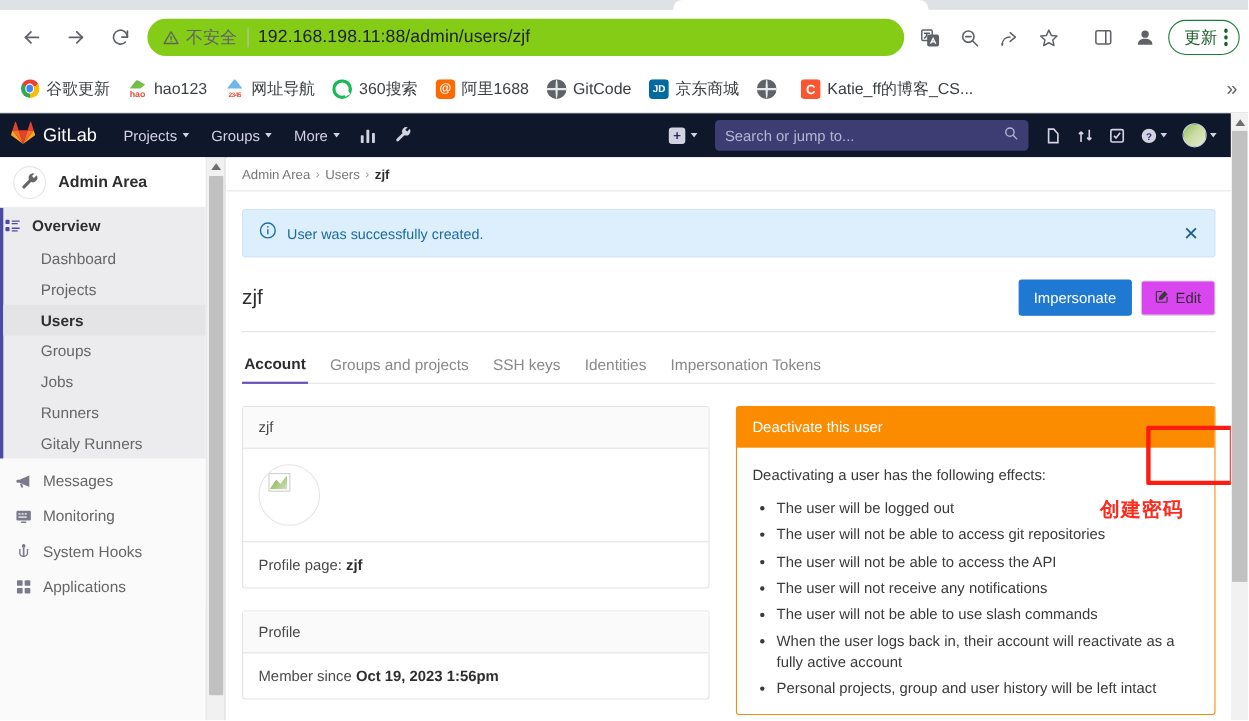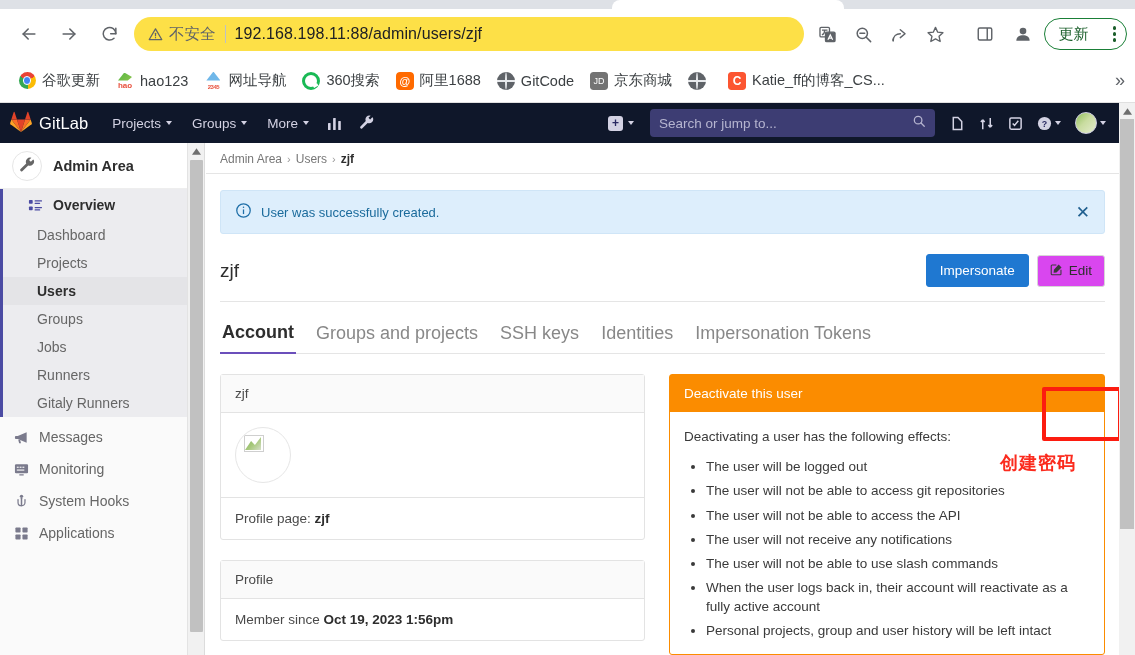--- a/index.html
+++ b/index.html
@@ -29,35 +29,35 @@
   }
   .nav-btn {
     width:34px; height:34px; margin-left:6px;
     display:flex; align-items:center; justify-content:center;
     border-radius:50%; color:#5f6368; cursor:pointer;
   }
   .nav-btn.first { margin-left:12px; }
   .nav-btn svg { display:block; }
   .omnibox {
     flex:1; height:34px; margin-left:8px; margin-right:6px;
-    background:#fde047; border-radius:18px;
+    background:#84cc16; border-radius:18px;
     display:flex; align-items:center; padding:0 14px;
     min-width:0;
   }
   .omni-warn-icon { color:#5f6368; display:flex; align-items:center; margin-right:6px; }
   .omni-warn-text { font-size:15.5px; color:#5f6368; white-space:nowrap; }
   .omni-sep { width:1px; height:18px; background:#bdc1c6; margin:0 9px; }
   .omni-url { font-size:16px; color:#202124; white-space:nowrap; overflow:hidden; text-overflow:ellipsis; letter-spacing:0.1px; }
   .tool-icons { display:flex; align-items:center; padding-right:4px; }
   .tool-icon { width:30px; height:30px; margin:0 3px; display:flex; align-items:center; justify-content:center; color:#5f6368; cursor:pointer; }
   .sidepanel-icon { width:34px; height:34px; margin-left:10px; display:flex;align-items:center;justify-content:center;color:#5f6368;cursor:pointer;}
   .profile-icon { width:30px;height:30px;margin:0 6px;display:flex;align-items:center;justify-content:center;color:#5f6368;cursor:pointer;}
   .update-btn {
     height:32px; border:1px solid #1a7f37; border-radius:16px;
-    display:flex; align-items:center; gap:24px; padding:0 10px 0 14px;
+    display:flex; align-items:center; gap:6px; padding:0 10px 0 14px;
     margin-right:8px; cursor:pointer;
   }
   .update-btn .label { font-size:15px; color:#1a5e2a; white-space:nowrap; }
   .kebab { display:flex; flex-direction:column; gap:2.5px; align-items:center; }
   .kebab i { width:3.5px; height:3.5px; border-radius:50%; background:#1a5e2a; display:block; }
 
   
   .bookmarks {
     position:absolute; top:59px; left:0; width:1135px; height:44px;
     background:#ffffff; display:flex; align-items:center; padding-left:10px;
@@ -75,21 +75,21 @@
   .ico-hao::before{content:"";position:absolute;top:1px;left:2px;width:14px;height:8px;background:linear-gradient(135deg,#57b846,#8bc34a);clip-path:polygon(0 100%,45% 0,100% 55%,70% 100%);}
   .ico-2345 { width:18px;height:18px;position:relative;}
   .ico-2345::before{content:"";position:absolute;top:0;left:2px;width:14px;height:9px;background:#6fb7e9;clip-path:polygon(50% 0,100% 100%,0 100%);}
   .ico-2345::after{content:"2345";position:absolute;bottom:0;left:0;width:18px;text-align:center;font-size:6px;color:#e8513d;font-weight:bold;letter-spacing:-0.5px;}
   .ico-360 { width:18px;height:18px;border-radius:50%;border:3px solid #19b955;box-sizing:border-box;position:relative;}
   .ico-360::after{content:"";position:absolute;right:-1px;bottom:0px;width:5px;height:3px;background:#fff;transform:rotate(-30deg);}
   .ico-ali { width:18px;height:18px;background:#ff6a00;border-radius:4px;color:#fff;font-size:11px;display:flex;align-items:center;justify-content:center;font-weight:bold;font-style:italic;}
   .ico-globe { width:18px;height:18px;border-radius:50%;background:#5f6368;position:relative;}
   .ico-globe::before{content:"";position:absolute;left:8px;top:0;width:2px;height:18px;background:#e8eaed;border-radius:50%;}
   .ico-globe::after{content:"";position:absolute;left:0;top:8px;width:18px;height:2px;background:#e8eaed;}
-  .ico-jd { width:18px;height:18px;background:#737373;border-radius:3px;color:#fff;font-size:9px;font-weight:normal;display:flex;align-items:center;justify-content:center;}
+  .ico-jd { width:18px;height:18px;background:#0369a1;border-radius:3px;color:#fff;font-size:9px;font-weight:bold;display:flex;align-items:center;justify-content:center;}
   .ico-csdn { width:18px;height:18px;background:#fc5531;border-radius:3px;color:#fff;font-size:12px;font-weight:bold;display:flex;align-items:center;justify-content:center;}
 
   
   .page { position:absolute; top:103px; left:0; width:1135px; height:552px; background:#fff; }
 
   .gl-navbar {
     position:absolute; top:0; left:0; width:1119px; height:40px;
     background:#0f172a; display:flex; align-items:center; padding-left:10px;
   }
   .gl-logo-wrap { display:flex; align-items:center; gap:7px; margin-right:14px; cursor:pointer; }
@@ -123,21 +123,21 @@
     background:#fafafa; border-right:1px solid #e3e3e3; overflow:hidden;
   }
   .side-head { height:46px; display:flex; align-items:center; gap:11px; padding-left:12px; background:#fff; border-bottom:1px solid #eee; cursor:pointer;}
   .side-head-ico { width:30px;height:30px;border-radius:50%;background:#fff;border:1px solid #e6e6e6;display:flex;align-items:center;justify-content:center;color:#666;}
   .side-head-txt { font-size:14.5px; color:#2e2e2e; font-weight:600; }
   .side-group { background:#ececef; border-left:3px solid #4b4ba3; }
   .side-item {
     display:flex; align-items:center; gap:10px;
     padding:8px 12px 8px 13px; font-size:14px; color:#666; cursor:pointer;
   }
-  .side-item.top { color:#2e2e2e; font-weight:600; padding-left:24px; }
+  .side-item.top { color:#2e2e2e; font-weight:600; padding-left:0; }
   .side-sub { padding:6px 12px 6px 34px; font-size:14px; color:#666; cursor:pointer; }
   .side-sub.active { color:#2e2e2e; font-weight:600; background:#e4e4e7; }
   .side-rest { background:#fafafa; padding-top:4px;}
   .side-rest .side-item { padding-left:13px; }
   .side-ico { width:16px; height:16px; flex:none; display:flex; align-items:center; justify-content:center; color:#7a7a8c; }
 
   
   .side-scroll { position:absolute; top:40px; left:188px; width:17px; height:512px; background:#f1f1f1; border-right:1px solid #dcdcdc;}
   .side-scroll .arrow-up { height:17px; display:flex; align-items:center; justify-content:center; }
   .side-scroll .thumb { position:absolute; top:17px; left:2px; width:13px; height:472px; background:#c1c1c1; border-radius:1px; }
@@ -160,21 +160,21 @@
   .page-head { margin:20px 14px 0 14px; display:flex; align-items:center; border-bottom:1px solid #e5e5e5; padding-bottom:14px; }
   .page-title { font-size:19px; color:#2e2e2e; font-weight:400; }
   .head-actions { margin-left:auto; display:flex; align-items:center; gap:8px; }
   .btn-impersonate { background:#1f78d1; color:#fff; font-size:13.5px; border:1px solid #1f78d1; border-radius:3px; padding:8px 13px; cursor:pointer; }
   .btn-edit { background:#d946ef; color:#2e2e2e; font-size:13.5px; border:1px solid #d6d6d6; border-radius:3px; padding:7px 12px; cursor:pointer; display:flex; align-items:center; gap:6px; }
 
   .annotation-cn { position:absolute; left:794px; top:308px; font-size:18px; color:#fb2b1e; font-weight:700; letter-spacing:1px; }
   .redbox { position:absolute; left:836px; top:244px; width:80px; height:54px; border:4px solid #fc1c10; border-radius:2px; pointer-events:none; }
 
   .tabs { margin:14px 14px 0 14px; display:flex; align-items:flex-end; gap:18px; border-bottom:1px solid #e5e5e5; }
-  .tab { font-size:18px; color:#888; padding:6px 2px 9px 2px; cursor:pointer; white-space:nowrap;text-align:center; }
+  .tab { font-size:14px; color:#888; padding:6px 2px 9px 2px; cursor:pointer; white-space:nowrap;text-align:center; }
   .tab.active { color:#2e2e2e; font-weight:700; border-bottom:2px solid #6b4fbb; margin-bottom:-1px; }
 
   .cols { display:flex; gap:24px; margin:20px 14px 0 14px; }
   .col-left { width:425px; flex:none; }
   .col-right { flex:1; }
 
   .card { border:1px solid #e3e3e3; border-radius:3px; background:#fff; margin-bottom:20px; }
   .card-head { background:#fafafa; border-bottom:1px solid #e3e3e3; padding:11px 14px; font-size:13.5px; color:#4a4a4a; }
   .card-body { padding:14px; font-size:13.5px; color:#4a4a4a; }
   .card-body.rowpad { padding:13px 14px; }

